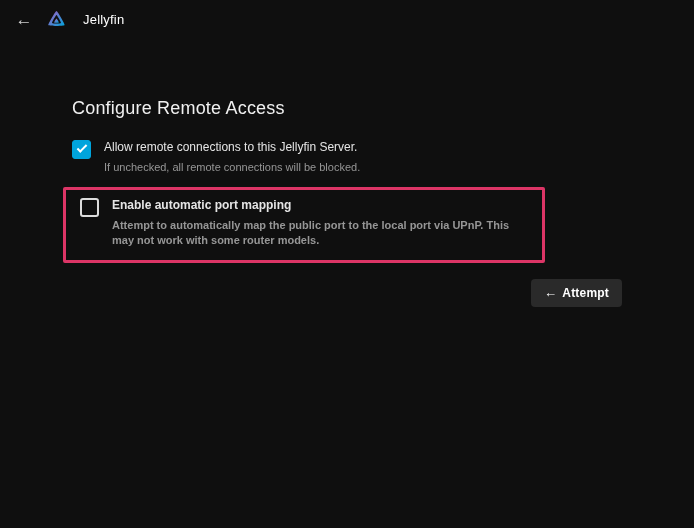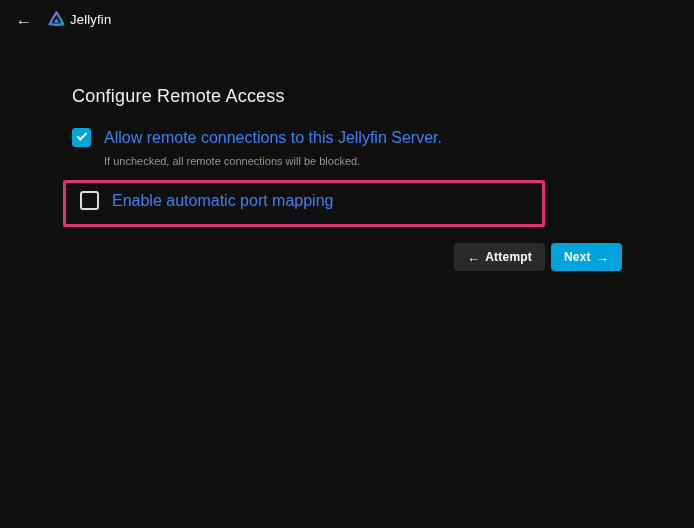--- a/index.html
+++ b/index.html
@@ -14,26 +14,26 @@
   .app-header {
     display:flex; align-items:center;
     height:38px; padding:0 12px;
   }
   .back-btn {
     width:24px; height:24px;
     display:flex; align-items:center; justify-content:center;
     color:#cfcfcf; font-size:17px; line-height:1;
     background:none; border:none; cursor:pointer;
   }
-  .brand { display:flex; align-items:center; margin-left:10px; gap:3px;text-align:center; }
+  .brand { display:flex; align-items:center; margin-left:10px; gap:16px;text-align:center; }
   .brand svg { width:21px; height:21px; display:block; }
   .brand-name { color:#ffffff; font-size:13px; letter-spacing:.2px; }
   
   .main {
-    width:550px; margin:0 auto; padding-top:48px;
+    width:550px; margin:12px auto; padding-top:48px;
   }
   .page-title {
     font-size:18px; font-weight:400; color:#f0f0f0;
     letter-spacing:.2px; margin-bottom:20px;
   }
   .option-row { display:flex; align-items:flex-start; }
   .option-block { margin-bottom:12px; }
   .checkbox {
     flex:0 0 auto;
     width:19px; height:19px; border-radius:3px;
@@ -41,30 +41,31 @@
   }
   .checkbox.checked { background:#00a4dc; border:1px solid #00a4dc; }
   .checkbox.unchecked { background:transparent; border:2px solid #dcdcdc; }
   .checkbox.checked .checkmark {
     position:absolute; left:4px; top:4px;
     width:10px; height:5px;
     border-left:2px solid #fff; border-bottom:2px solid #fff;
     transform:rotate(-45deg);
   }
   .option-texts { margin-left:13px; }
-  .option-label { font-size:16px; color:#3b82f6; line-height:1.35; cursor:pointer; }
+  .option-label { font-size:12px; color:#e5e5e5; line-height:1.35; cursor:pointer; }
   .option-help  { font-size:11px; color:#969696; line-height:1.35; margin-top:5px; }
   
   .highlight-box {
     border:3px solid #dc3566;
     border-radius:2px;
     margin-left:-9px;
     width:482px;
     padding:7px 10px 12px 14px;
     margin-top:11px;
+    font-weight:bold;
   }
   
   .button-row {
     display:flex; justify-content:flex-end; gap:6px;
     margin-top:16px;
   }
   .btn {
     height:28px; border:none; border-radius:4px;
     font-family:"Liberation Sans", sans-serif;
     font-size:12px; font-weight:700; color:#ffffff;
@@ -113,27 +114,24 @@
         <div class="option-help">If unchecked, all remote connections will be blocked.</div>
       </div>
     </div>
   </div>
 
   <div class="highlight-box">
     <div class="option-row">
       <span class="checkbox unchecked"></span>
       <div class="option-texts">
         <div class="option-label">Enable automatic port mapping</div>
+        <div class="option-help">Attempt to automatically map the public port to the local port via UPnP. This may not work with some router models.</div>
       </div>
     </div>
   </div>
 
   <div class="button-row">
     <button class="btn btn-prev">
       <span class="arrow">←</span>
       <span>Attempt</span>
     </button>
-    <button class="btn btn-next">
-      <span>Next</span>
-      <span class="arrow">→</span>
-    </button>
   </div>
 </main>
 
 </body></html>

